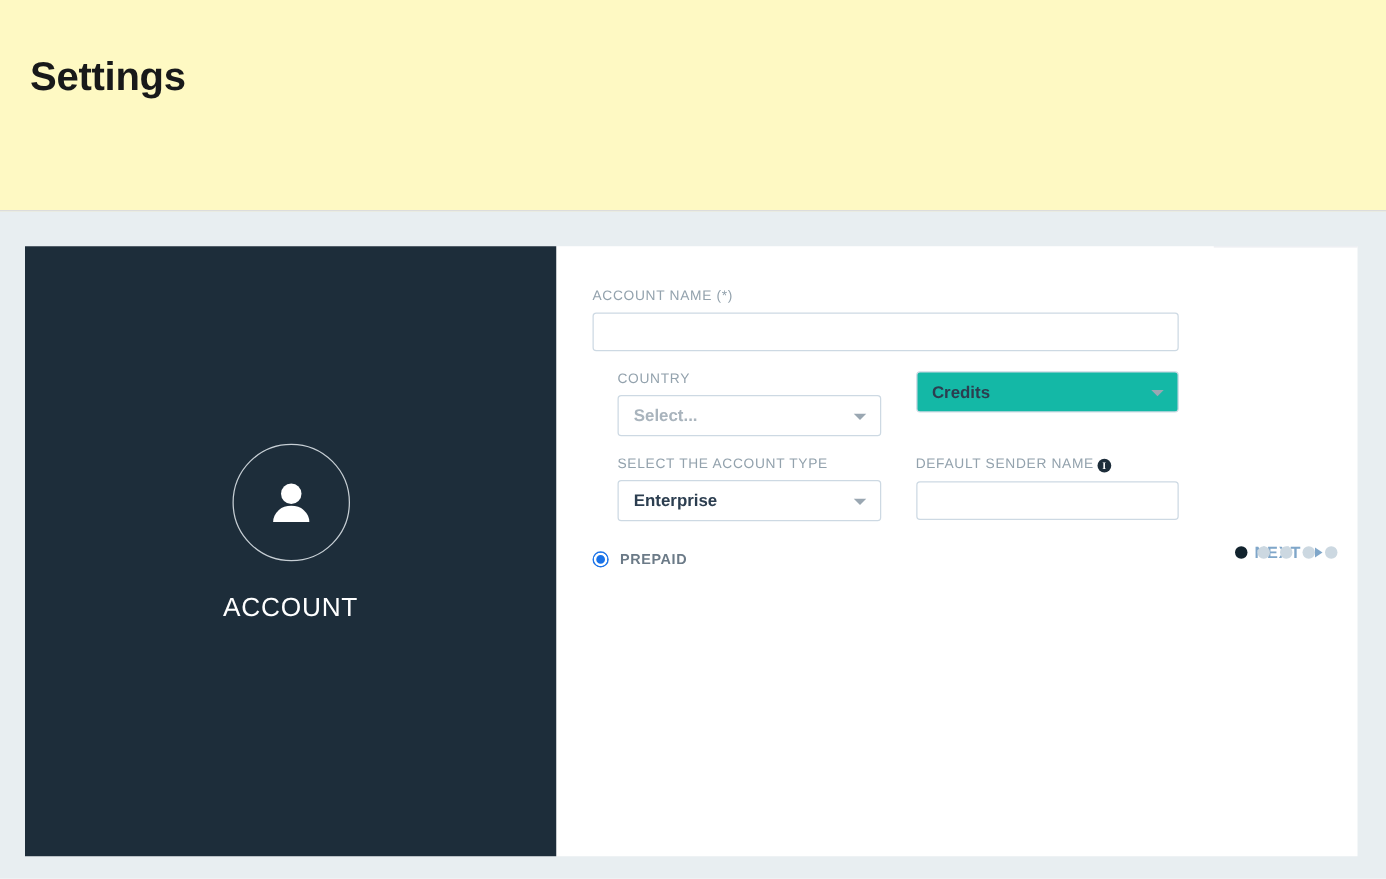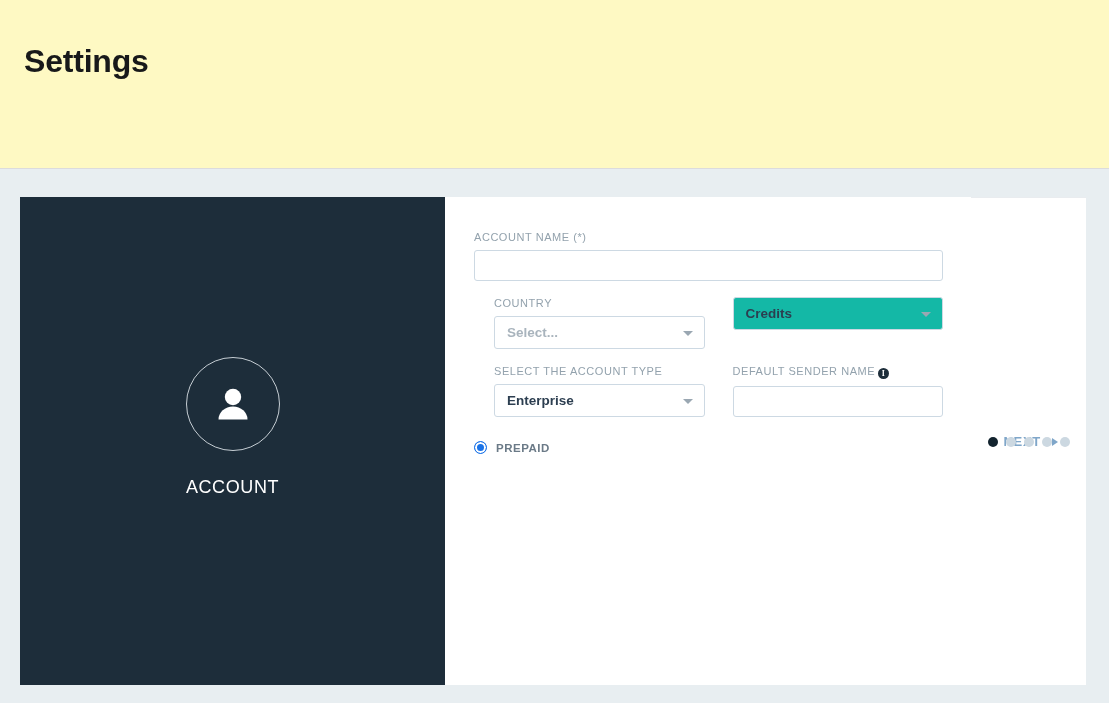--- a/index.html
+++ b/index.html
@@ -71,21 +71,21 @@
     border-radius: 50%;
     border: 1.5px solid #c6ced4;
     display: flex;
     align-items: center;
     justify-content: center;
   }
   .side-avatar-circle svg { display: block; }
   .side-label {
     margin-top: 26px;
     color: #ffffff;
-    font-size: 18px;
+    font-size: 21px;
     letter-spacing: 0.6px;
   }
 
   
   .form-area {
     flex: 1 1 auto;
     position: relative;
     display: flex;
     flex-direction: row;
   }

